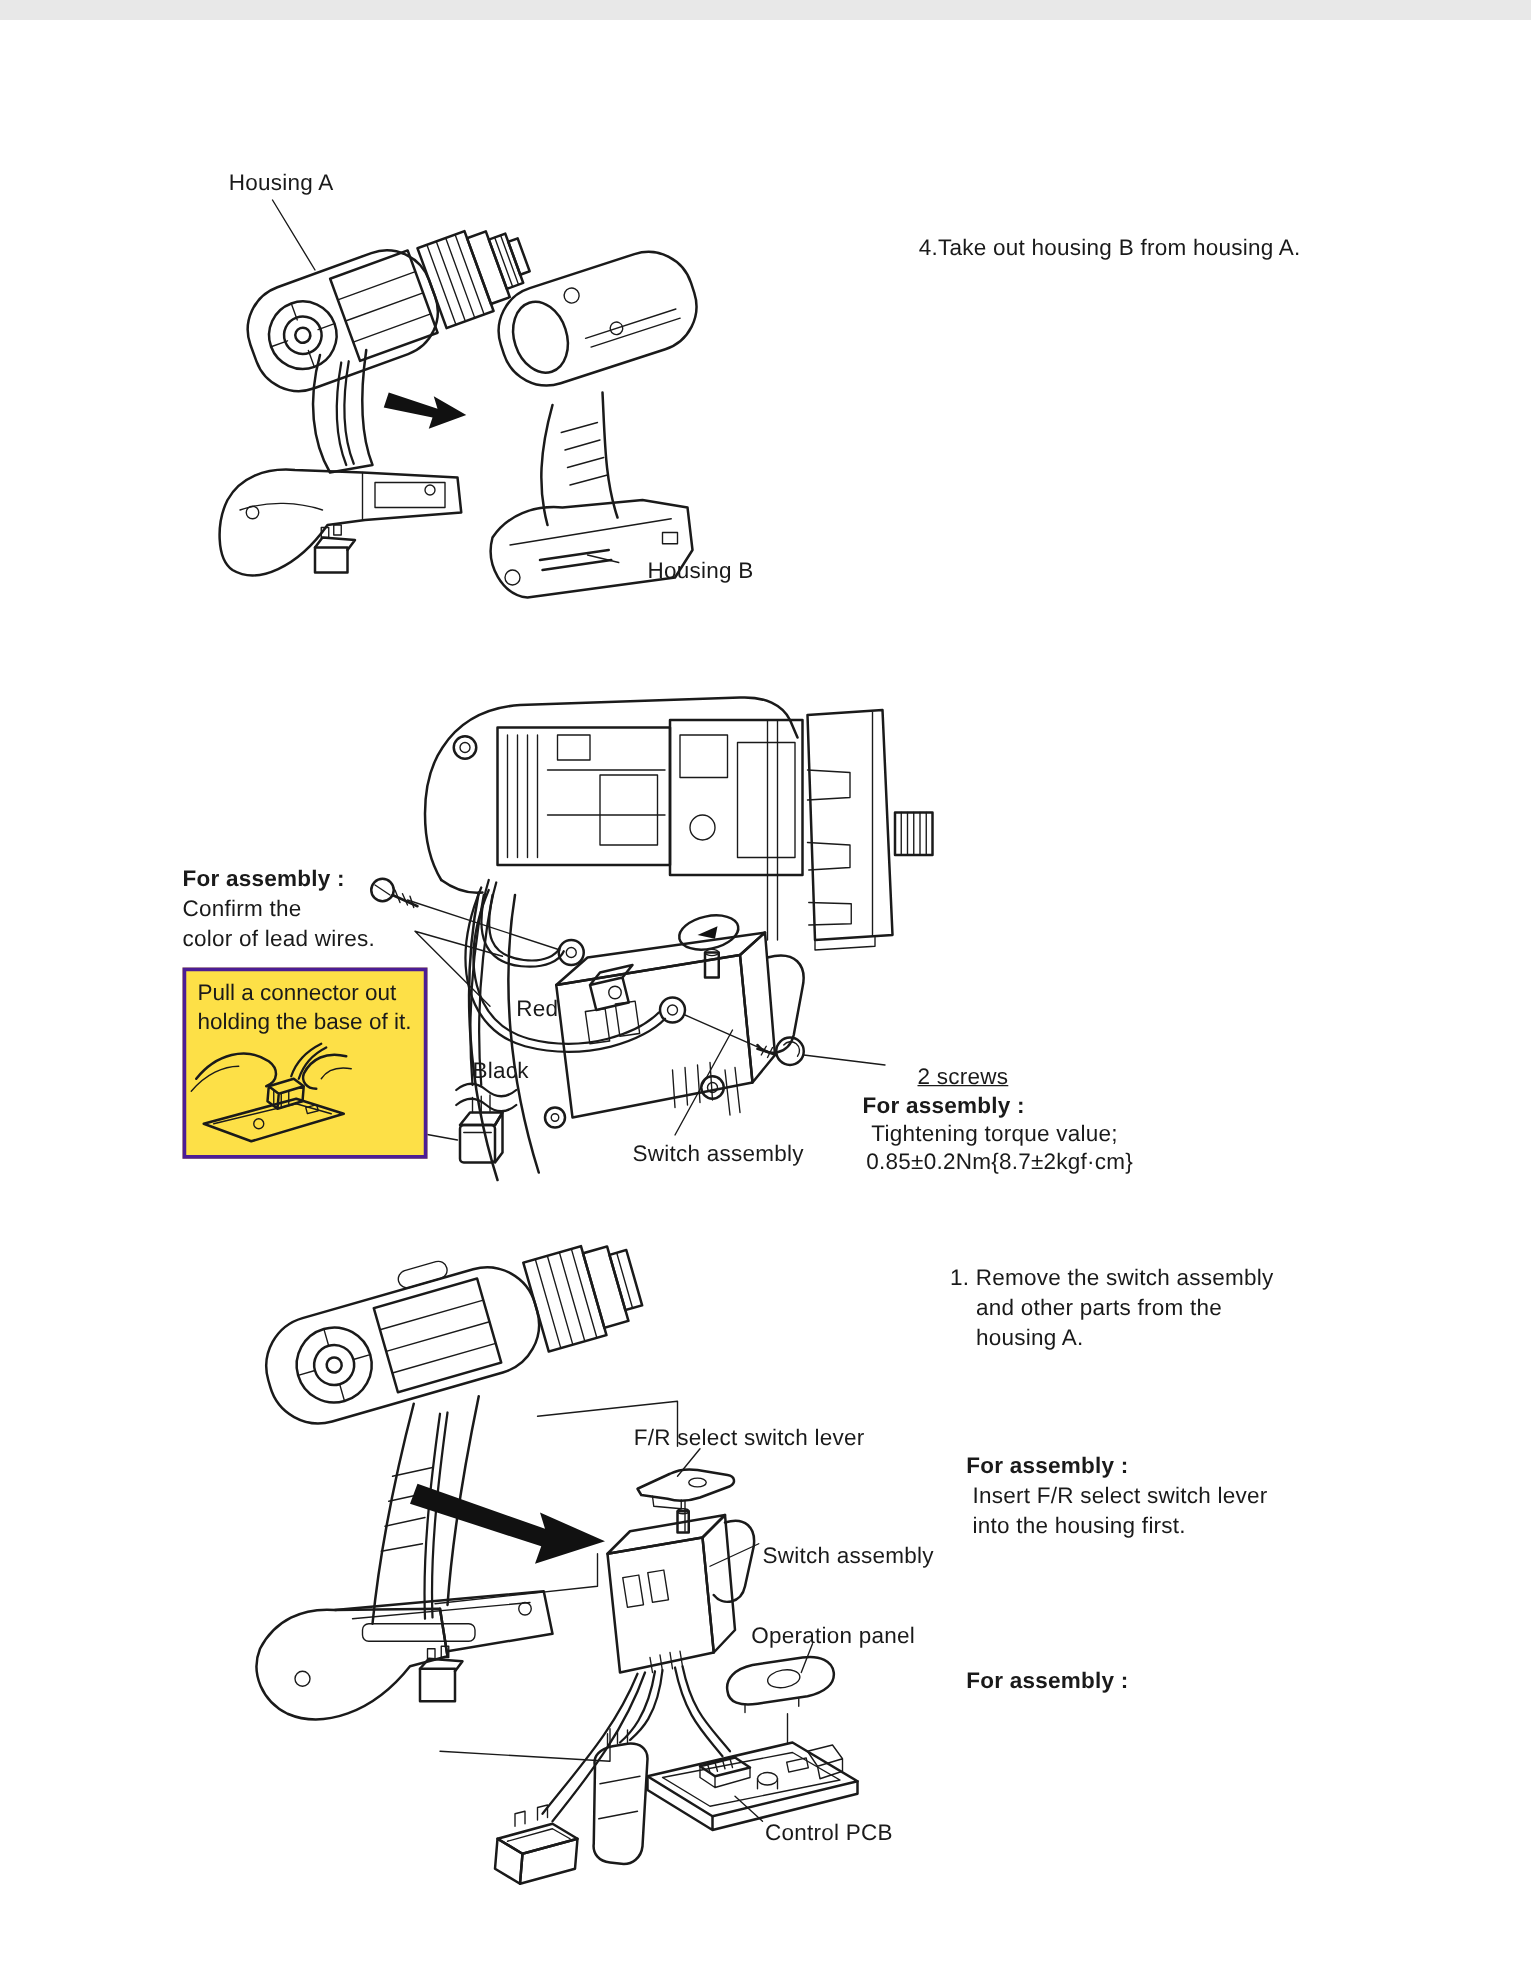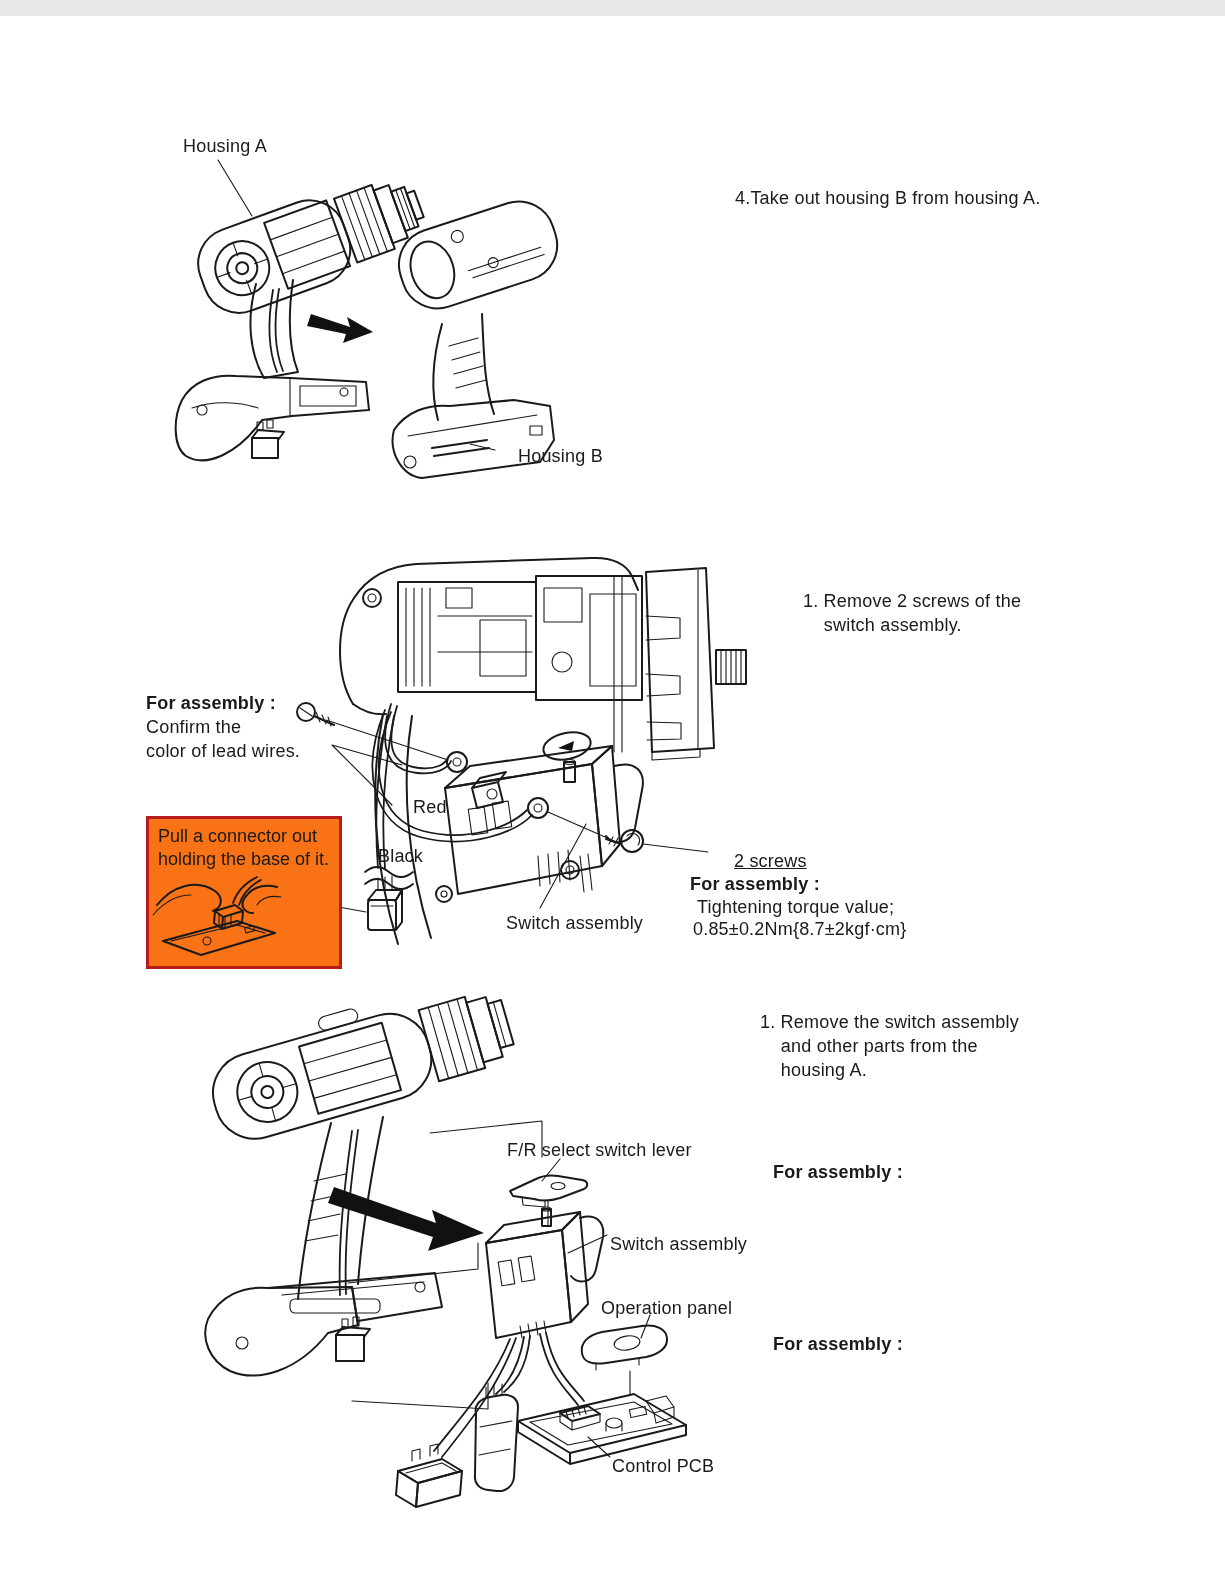--- a/index.html
+++ b/index.html
@@ -12,22 +12,22 @@
     position:absolute; font-size:18px; line-height:24px;
     white-space:pre; color:#1a1a1a; letter-spacing:0.2px;
   }
   .b { font-weight:700;text-align:right; }
   .art { position:absolute; }
   .ln  { fill:none; stroke:#1a1a1a; stroke-width:2; stroke-linecap:round; stroke-linejoin:round; }
   .thin{ stroke-width:1.1; }
   .wire{ stroke-width:1.8; }
   .fillb { fill:#111; stroke:none; }
   .callout-box {
-    position:absolute; left:146px; top:800px; width:196px; height:153px;
-    border:3px solid #b91c1c; box-sizing:border-box; background:#f97316;
+    position:absolute; left:146px; top:758px; width:196px; height:153px;
+    border:3px solid #4c1d95; box-sizing:border-box; background:#fde047;
   }
   .callout-box .t2 {
     font-size:18px; line-height:23px; white-space:pre; padding:6px 0 0 9px;
   }
   .footer-underline {
     position:absolute; left:126px; top:1574px; width:146px; height:3px;
     background:#0000cc;
   }
   .page-bottom-rule {
     position:absolute; left:0; top:1581px; width:1225px; height:3px;
@@ -180,22 +180,20 @@
         <circle cx="492" cy="285" r="11"></circle>
         <path class="thin" d="M487 280 A7 7 0 0 1 498 289"></path>
         <path d="M481 288 L466 283"></path>
         <path class="thin" d="M478 282 L474 290 M473 281 L469 288"></path>
       </g>
 
       <path class="thin" d="M186 164 L308 204 M481 288 L408 256 M503 288 L568 296 M192 189 L262 209 M192 189 L252 249 M193 350 L226 356 M400 352 L446 268"></path>
     </g>
   </svg>
 
-  <div class="t" style="left:803px; top:573px;">1. Remove 2 screws of the
-    switch assembly.</div>
   <div class="t b" style="left:146px; top:675px;">For assembly :</div>
   <div class="t" style="left:146px; top:699px;">Confirm the
 color of lead wires.</div>
 
   <div class="callout-box">
     <div class="t2">Pull a connector out
 holding the base of it.</div>
     <svg width="190" height="96" viewBox="0 0 190 96">
       <g class="ln">
         <path d="M14 70 L88 50 L126 62 L52 84 Z"></path>
@@ -316,20 +314,22 @@
 
       <path class="thin" d="M470 178 L452 200 M517 254 L478 272 M560 334 L551 357 M520 476 L498 456"></path>
     </g>
   </svg>
 
   <div class="t" style="left:760px; top:994px;">1. Remove the switch assembly
     and other parts from the
     housing A.</div>
   <div class="t" style="left:507px; top:1122px;">F/R select switch lever</div>
   <div class="t b" style="left:773px; top:1144px;">For assembly :</div>
+  <div class="t" style="left:778px; top:1168px;">Insert F/R select switch lever
+into the housing first.</div>
   <div class="t" style="left:610px; top:1216px;">Switch assembly</div>
   <div class="t" style="left:601px; top:1280px;">Operation panel</div>
   <div class="t b" style="left:773px; top:1316px;">For assembly :</div>
   <div class="t" style="left:612px; top:1438px;">Control PCB</div>
 
   <div class="footer-underline"></div>
   <div class="page-bottom-rule"></div>
 
 </div>
 

